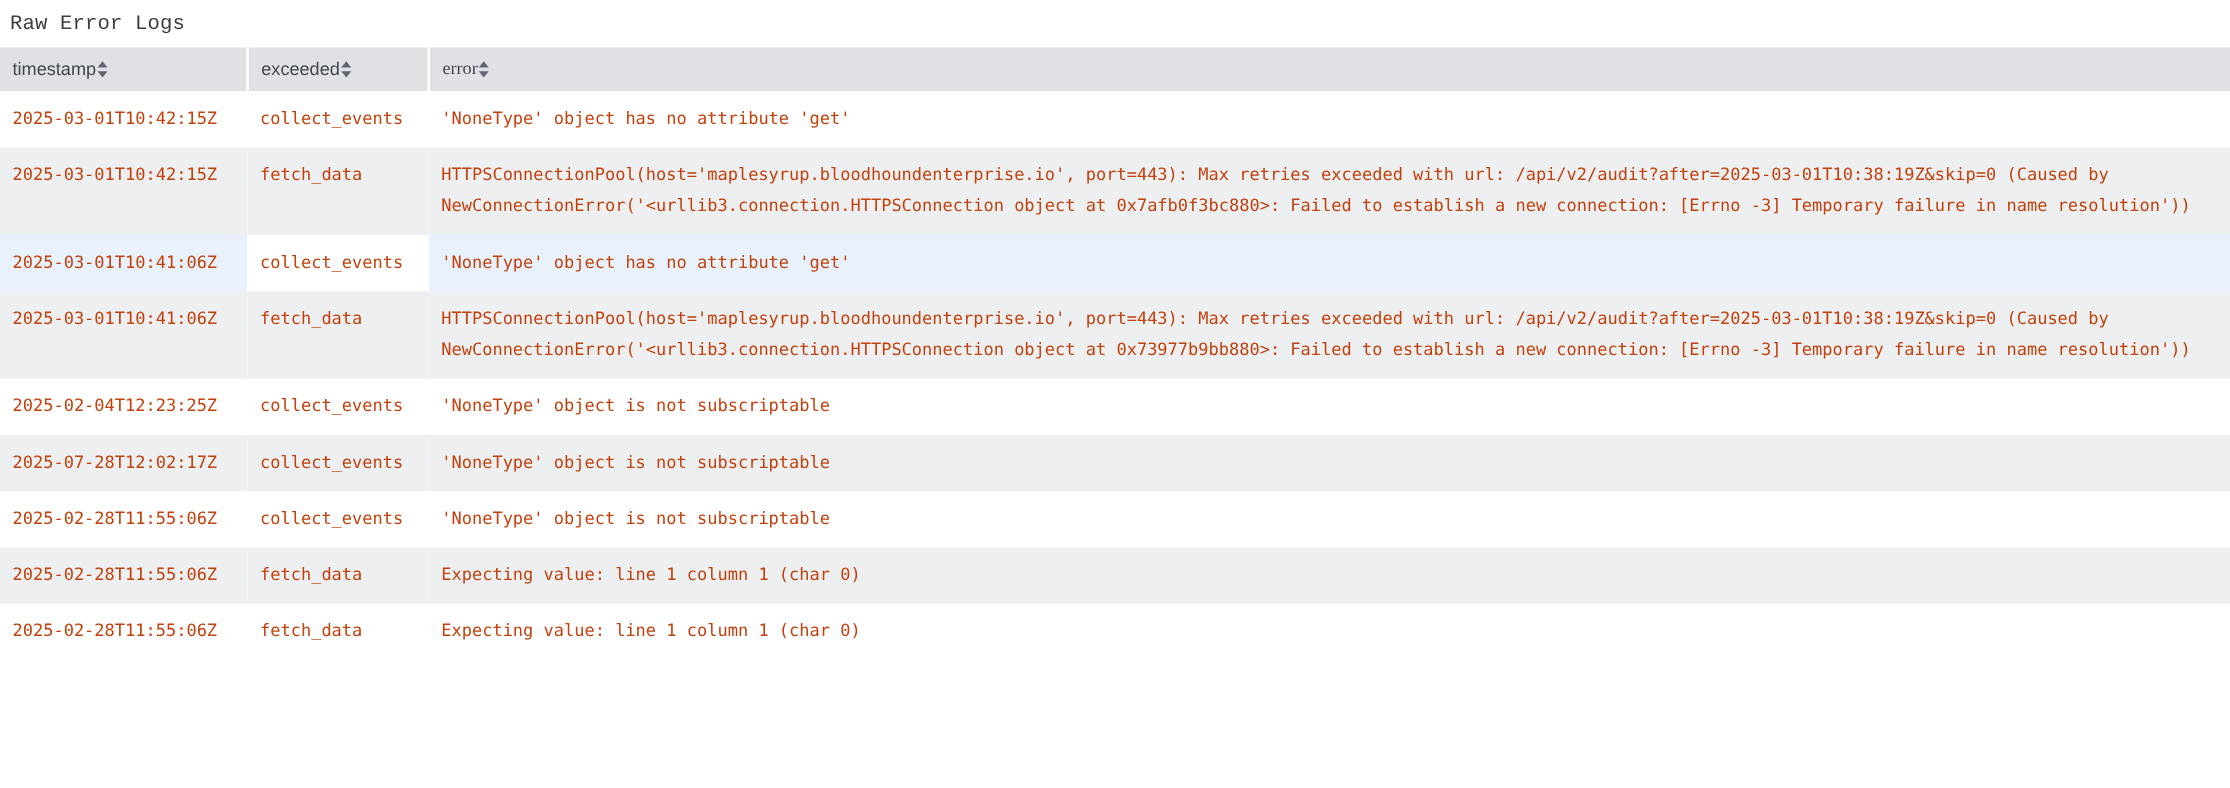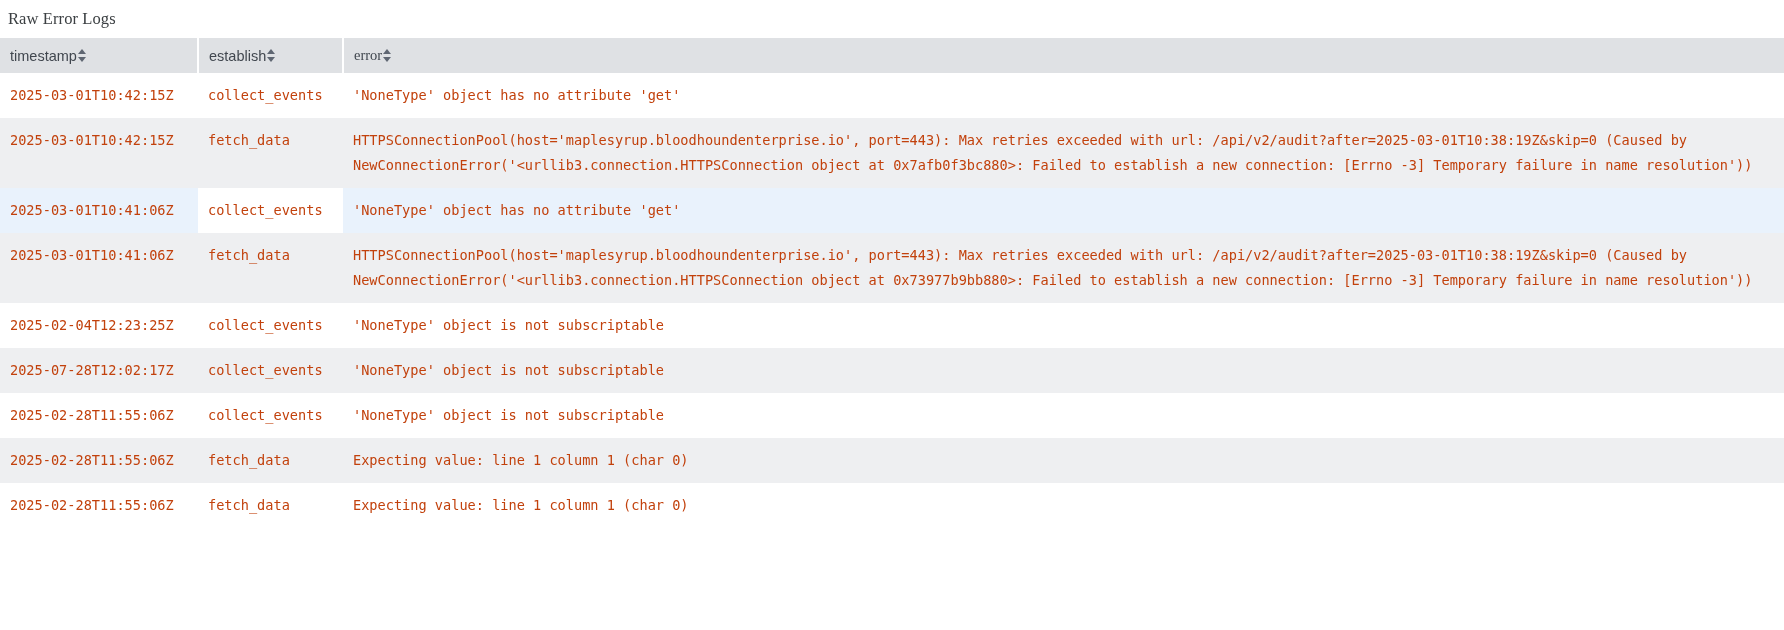--- a/index.html
+++ b/index.html
@@ -9,21 +9,21 @@
     background: #ffffff;
     font-family: "Liberation Sans", sans-serif;
     overflow: hidden;
   }
   .page {
     width: 1784px; height: 630px;
     background: #ffffff;
     position: relative;
   }
   .panel-title {
-    font-family: Liberation Serif, serif;
+    font-family: Liberation Mono, monospace;
     font-size: 16.5px;
     color: #3c4043;
     padding: 9px 0 9px 8px;
     line-height: 20px;
     letter-spacing: 0.1px;
   }
   table.logs {
     width: 1784px;
     border-collapse: collapse;
     table-layout: fixed;
@@ -98,21 +98,21 @@
     <thead>
       <tr id="header-row">
           <th><span class="th-inner">
               <span>timestamp</span>
               <span class="sort-icon">
                 <span class="up"></span>
                 <span class="dn"></span>
               </span>
             </span></th>
           <th><span class="th-inner">
-              <span>establish</span>
+              <span>exceeded</span>
               <span class="sort-icon">
                 <span class="up"></span>
                 <span class="dn"></span>
               </span>
             </span></th>
           <th><span class="th-inner">
               <span>error</span>
               <span class="sort-icon">
                 <span class="up"></span>
                 <span class="dn"></span>

